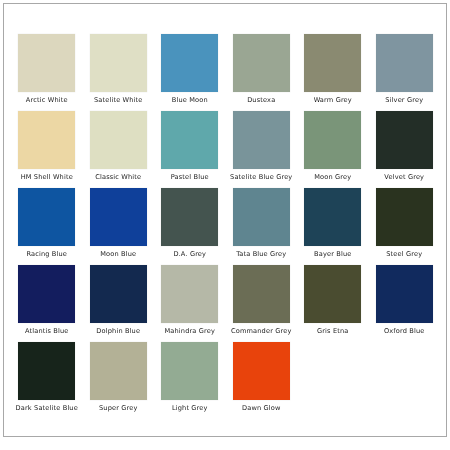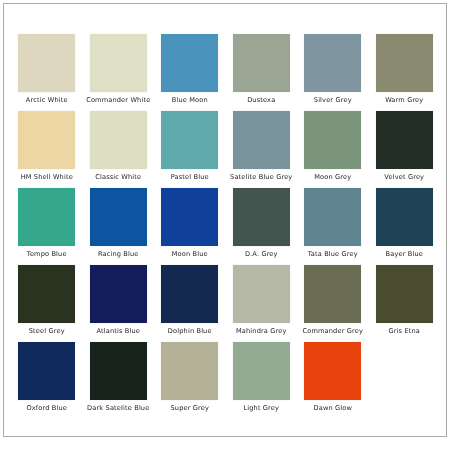--- a/index.html
+++ b/index.html
@@ -73,37 +73,37 @@
 
 <div id="shade-card">
   <div id="card-frame">
     <div id="swatch-grid">
         <div class="swatch-cell">
           <div class="swatch-chip" style="background: rgb(220, 215, 190);"></div>
           <span class="swatch-label">Arctic White</span>
         </div>
         <div class="swatch-cell">
           <div class="swatch-chip" style="background: rgb(223, 223, 197);"></div>
-          <span class="swatch-label">Commander White</span>
+          <span class="swatch-label">Satelite White</span>
         </div>
         <div class="swatch-cell">
           <div class="swatch-chip" style="background: rgb(74, 147, 189);"></div>
           <span class="swatch-label">Blue Moon</span>
         </div>
         <div class="swatch-cell">
           <div class="swatch-chip" style="background: rgb(154, 166, 147);"></div>
           <span class="swatch-label">Dustexa</span>
         </div>
         <div class="swatch-cell">
+          <div class="swatch-chip" style="background: rgb(138, 138, 113);"></div>
+          <span class="swatch-label">Warm Grey</span>
+        </div>
+        <div class="swatch-cell">
           <div class="swatch-chip" style="background: rgb(127, 149, 160);"></div>
           <span class="swatch-label">Silver Grey</span>
-        </div>
-        <div class="swatch-cell">
-          <div class="swatch-chip" style="background: rgb(138, 138, 113);"></div>
-          <span class="swatch-label">Warm Grey</span>
         </div>
         <div class="swatch-cell">
           <div class="swatch-chip" style="background: rgb(236, 215, 164);"></div>
           <span class="swatch-label">HM Shell White</span>
         </div>
         <div class="swatch-cell">
           <div class="swatch-chip" style="background: rgb(222, 223, 194);"></div>
           <span class="swatch-label">Classic White</span>
         </div>
         <div class="swatch-cell">
@@ -114,24 +114,20 @@
           <div class="swatch-chip" style="background: rgb(121, 148, 154);"></div>
           <span class="swatch-label">Satelite Blue Grey</span>
         </div>
         <div class="swatch-cell">
           <div class="swatch-chip" style="background: rgb(122, 149, 121);"></div>
           <span class="swatch-label">Moon Grey</span>
         </div>
         <div class="swatch-cell">
           <div class="swatch-chip" style="background: rgb(35, 46, 39);"></div>
           <span class="swatch-label">Velvet Grey</span>
-        </div>
-        <div class="swatch-cell">
-          <div class="swatch-chip" style="background: rgb(53, 167, 140);"></div>
-          <span class="swatch-label">Tempo Blue</span>
         </div>
         <div class="swatch-cell">
           <div class="swatch-chip" style="background: rgb(14, 85, 161);"></div>
           <span class="swatch-label">Racing Blue</span>
         </div>
         <div class="swatch-cell">
           <div class="swatch-chip" style="background: rgb(15, 64, 154);"></div>
           <span class="swatch-label">Moon Blue</span>
         </div>
         <div class="swatch-cell">

